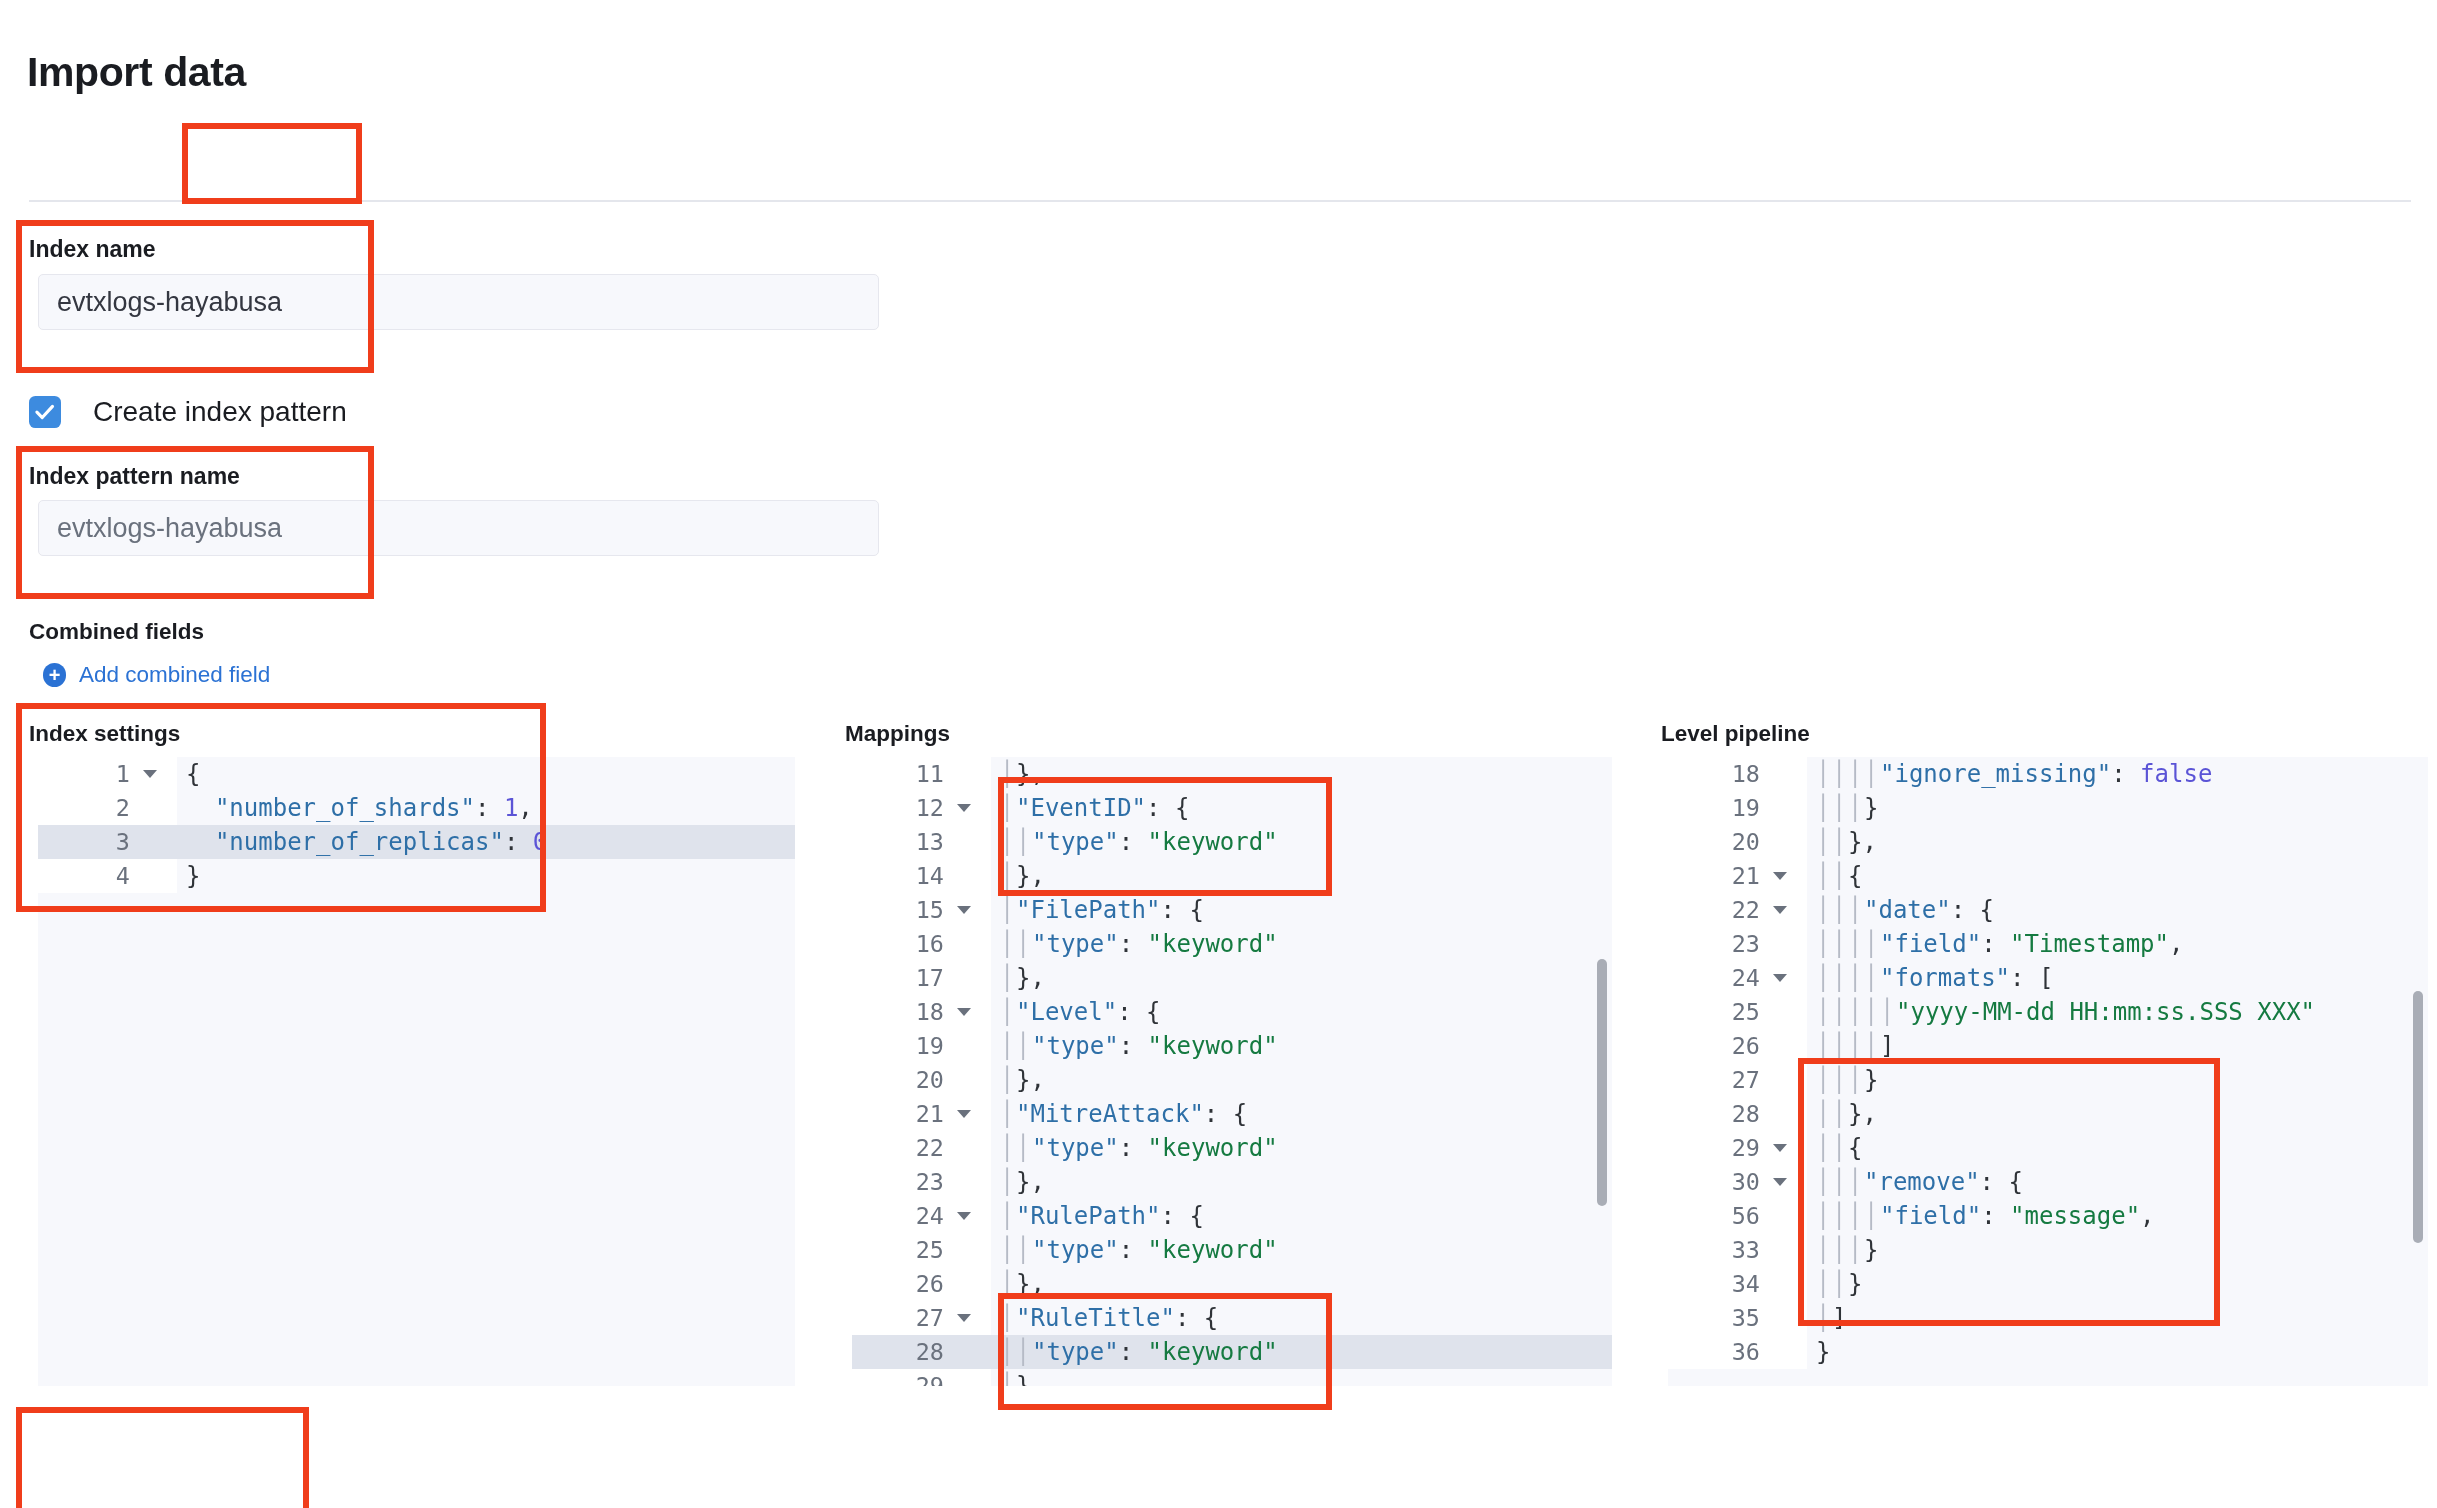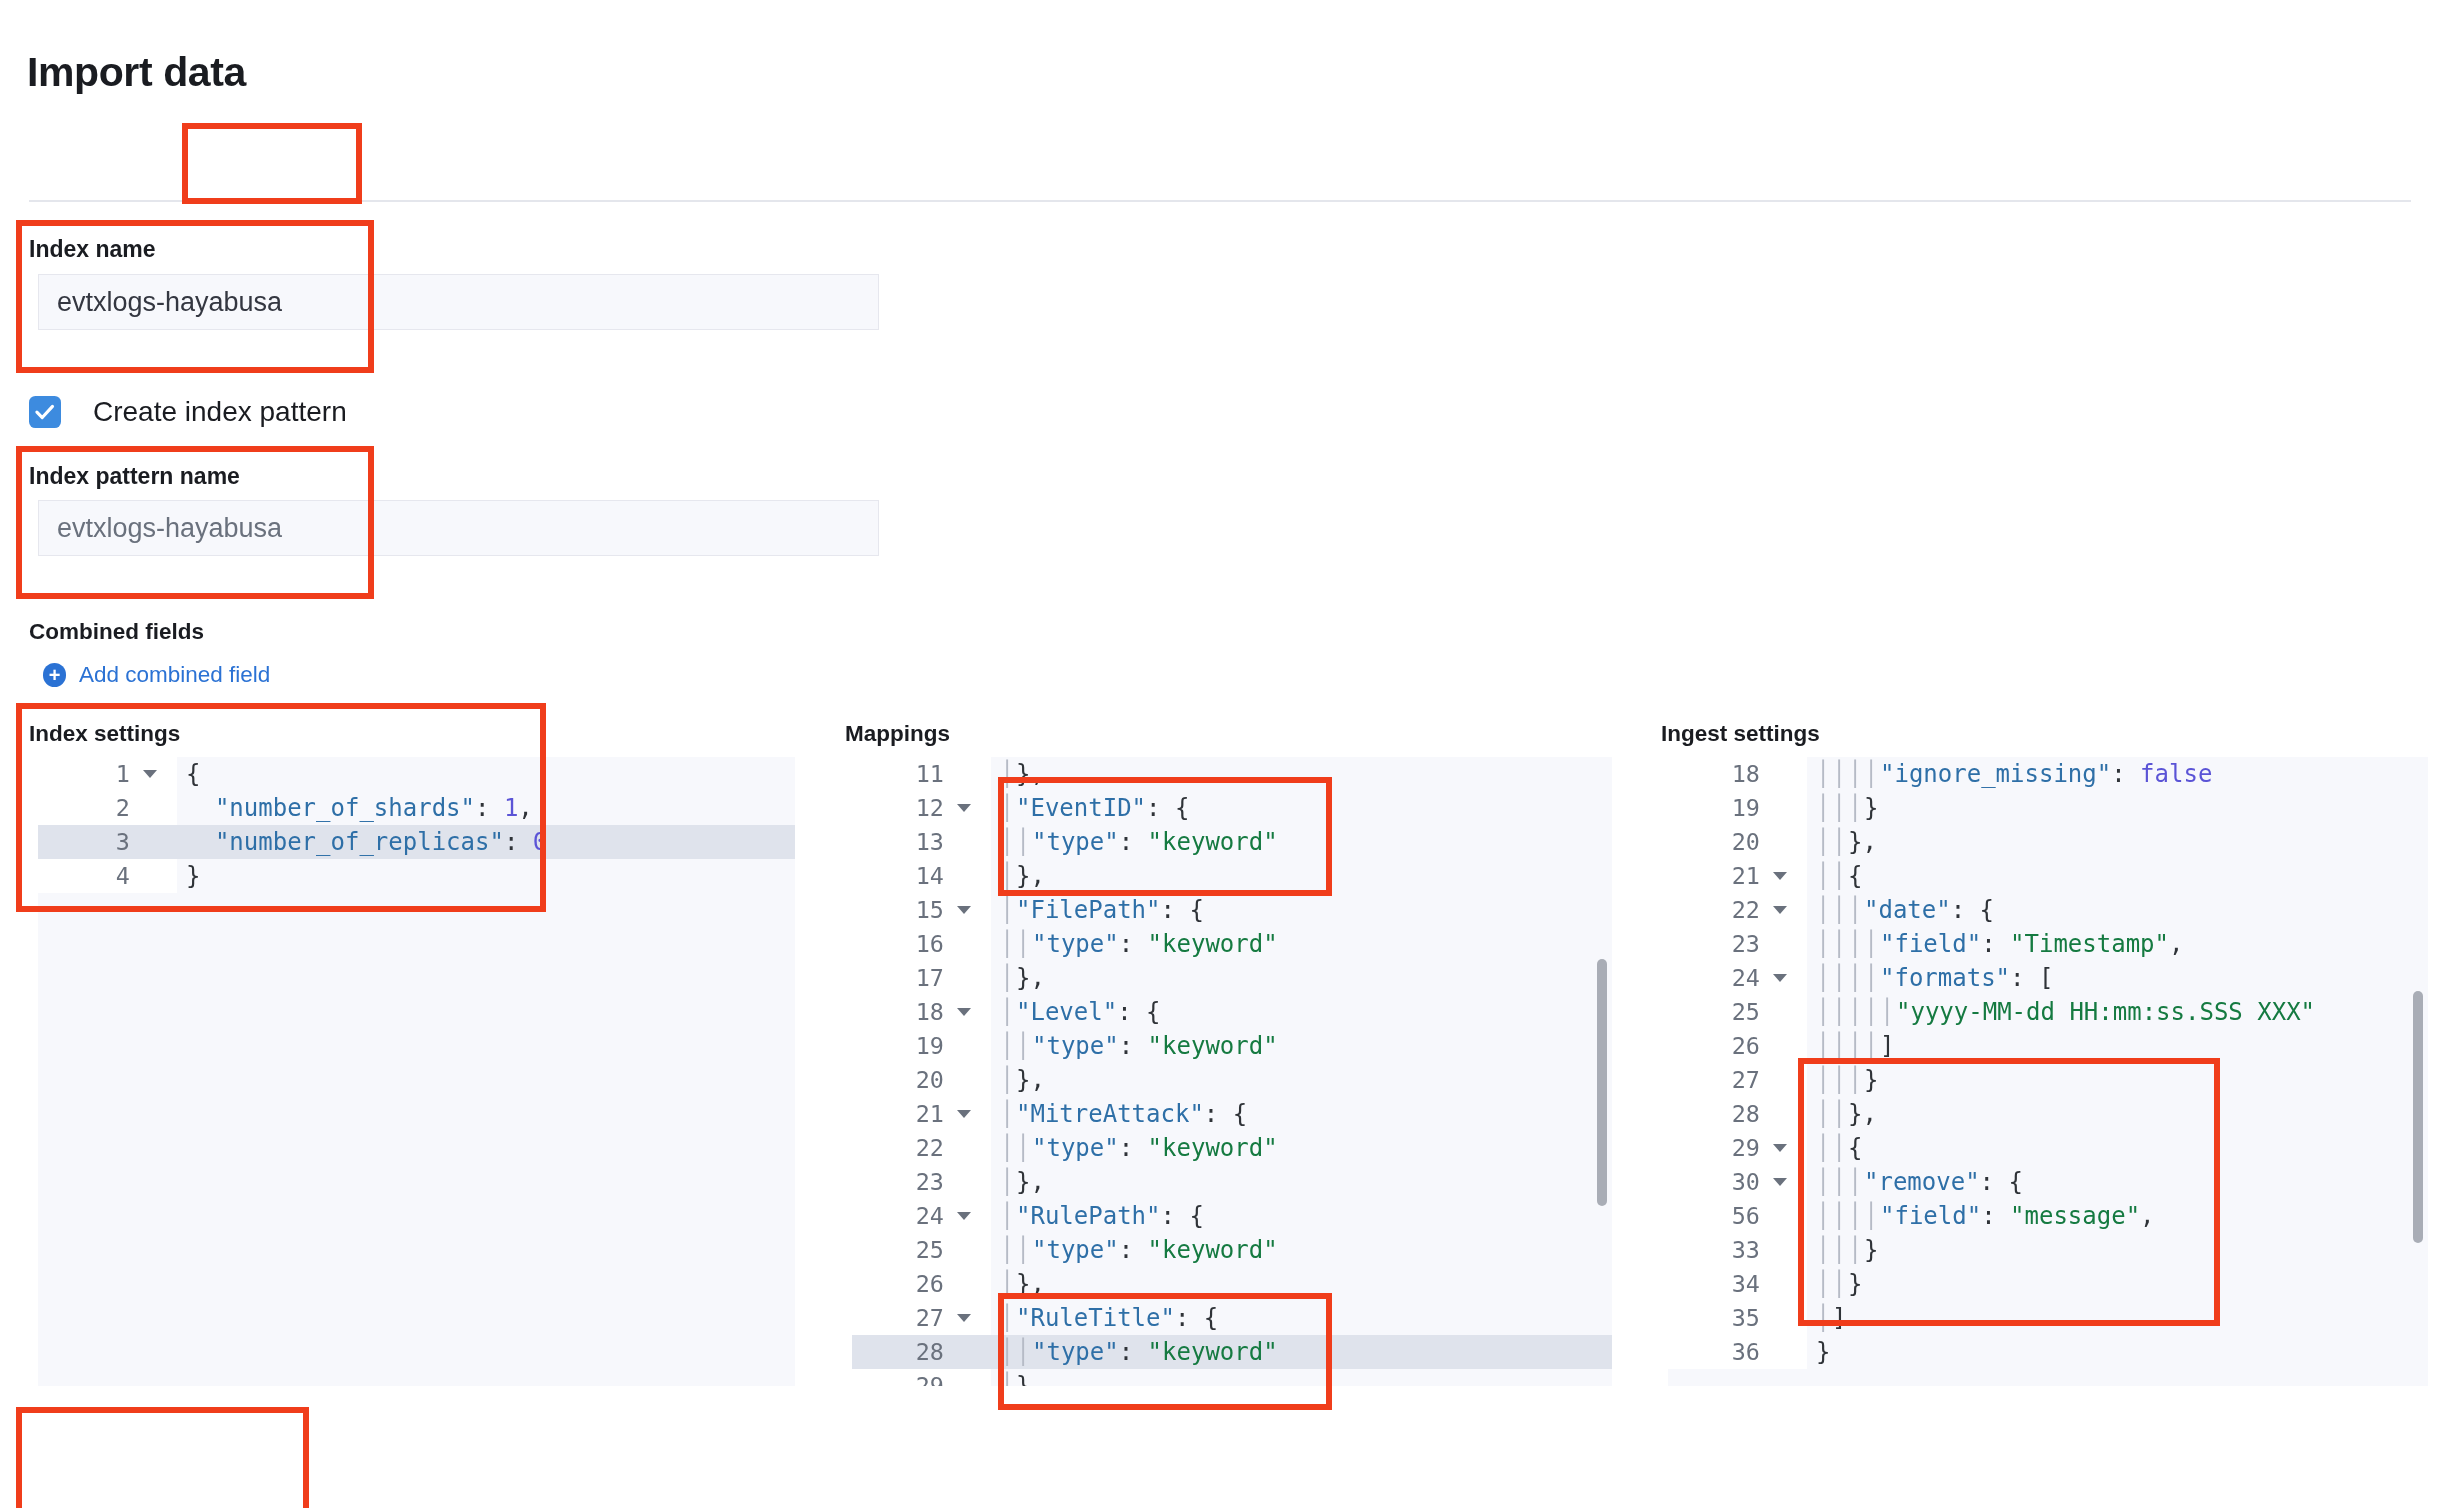--- a/index.html
+++ b/index.html
@@ -34,21 +34,21 @@
     position: absolute; left: 29px; top: 167px; width: 2382px; height: 1.8px;
     background: #e4e6ec;
   }
 
   
   .field-label {
     position: absolute; font-size: 23px; font-weight: 700; color: #1a1c21;
   }
   .text-input {
     position: absolute; height: 56px;
-    background: #f7f8fc; border: 0.9px solid #e6e7ee; border-radius: 0;
+    background: #f7f8fc; border: 0.9px solid #e6e7ee; border-radius: 5px;
     display: flex; align-items: center; padding: 0 18px;
     font-size: 27px; color: #343741;
   }
   .text-input.placeholder { color: #6a717d; }
 
   
   .check-row { position: absolute; left: 29px; top: 363px; display: flex; align-items: center; gap: 12px; }
   .checkbox {
     width: 32px; height: 32px; border-radius: 6.3px; background: #3d8bdf;
     display: flex; align-items: center; justify-content: center; cursor: pointer;
@@ -175,21 +175,21 @@
         <div class="code-line"><div class="gutter">24<span class="fold"></span></div><div class="gutter-pad"></div><div class="code-text"><span class="ind">│</span><span class="k">"RulePath"</span><span class="p">: {</span></div></div>
         <div class="code-line"><div class="gutter">25</div><div class="gutter-pad"></div><div class="code-text"><span class="ind">│</span><span class="ind">│</span><span class="k">"type"</span><span class="p">: </span><span class="s">"keyword"</span></div></div>
         <div class="code-line"><div class="gutter">26</div><div class="gutter-pad"></div><div class="code-text"><span class="ind">│</span><span class="p">},</span></div></div>
         <div class="code-line"><div class="gutter">27<span class="fold"></span></div><div class="gutter-pad"></div><div class="code-text"><span class="ind">│</span><span class="k">"RuleTitle"</span><span class="p">: {</span></div></div>
         <div class="code-line hl"><div class="gutter">28</div><div class="gutter-pad"></div><div class="code-text"><span class="ind">│</span><span class="ind">│</span><span class="k">"type"</span><span class="p">: </span><span class="s">"keyword"</span></div></div>
         <div class="code-line"><div class="gutter">29</div><div class="gutter-pad"></div><div class="code-text"><span class="ind">│</span><span class="p">},</span></div></div>
       </div>
     <div class="vscroll" style="right:5.4px; top:202px; height:247px;"></div>
   </div>
 
-  <div class="panel-title" style="left:1661px; top:688px;">Ingest settings</div>
+  <div class="panel-title" style="left:1661px; top:688px;">Level pipeline</div>
   <div class="editor" style="left:1668px; top:724px; width:760px; height:629px;">
     <div class="editor-inner" id="ed-ingest-pipeline">
         <div class="code-line"><div class="gutter">18</div><div class="gutter-pad"></div><div class="code-text"><span class="ind">│</span><span class="ind">│</span><span class="ind">│</span><span class="ind">│</span><span class="k">"ignore_missing"</span><span class="p">: </span><span class="b">false</span></div></div>
         <div class="code-line"><div class="gutter">19</div><div class="gutter-pad"></div><div class="code-text"><span class="ind">│</span><span class="ind">│</span><span class="ind">│</span><span class="p">}</span></div></div>
         <div class="code-line"><div class="gutter">20</div><div class="gutter-pad"></div><div class="code-text"><span class="ind">│</span><span class="ind">│</span><span class="p">},</span></div></div>
         <div class="code-line"><div class="gutter">21<span class="fold"></span></div><div class="gutter-pad"></div><div class="code-text"><span class="ind">│</span><span class="ind">│</span><span class="p">{</span></div></div>
         <div class="code-line"><div class="gutter">22<span class="fold"></span></div><div class="gutter-pad"></div><div class="code-text"><span class="ind">│</span><span class="ind">│</span><span class="ind">│</span><span class="k">"date"</span><span class="p">: {</span></div></div>
         <div class="code-line"><div class="gutter">23</div><div class="gutter-pad"></div><div class="code-text"><span class="ind">│</span><span class="ind">│</span><span class="ind">│</span><span class="ind">│</span><span class="k">"field"</span><span class="p">: </span><span class="s">"Timestamp"</span><span class="p">,</span></div></div>
         <div class="code-line"><div class="gutter">24<span class="fold"></span></div><div class="gutter-pad"></div><div class="code-text"><span class="ind">│</span><span class="ind">│</span><span class="ind">│</span><span class="ind">│</span><span class="k">"formats"</span><span class="p">: [</span></div></div>
         <div class="code-line"><div class="gutter">25</div><div class="gutter-pad"></div><div class="code-text"><span class="ind">│</span><span class="ind">│</span><span class="ind">│</span><span class="ind">│</span><span class="ind">│</span><span class="s">"yyyy-MM-dd HH:mm:ss.SSS XXX"</span></div></div>

